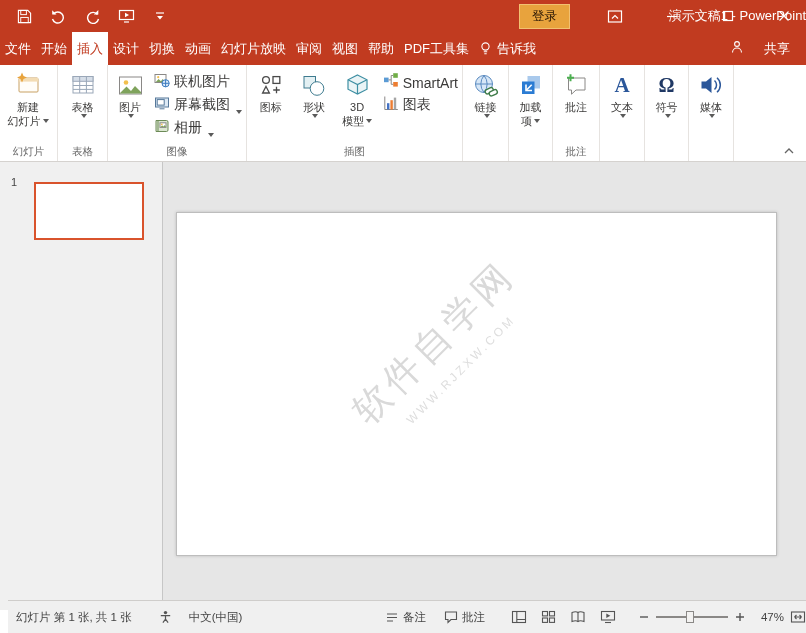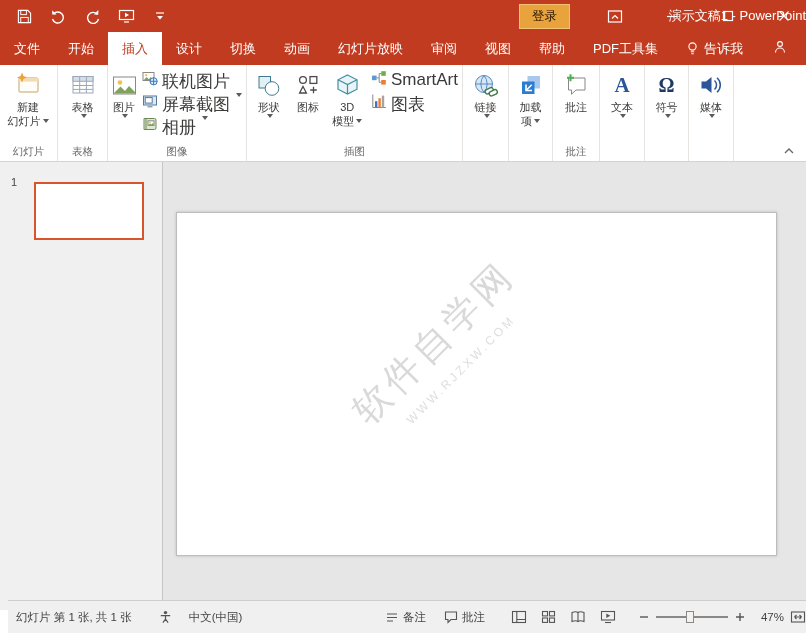--- a/index.html
+++ b/index.html
@@ -11,36 +11,36 @@
   .qat { display:flex; align-items:center; gap:14px; padding-left:14px; }
   .tb-btn { display:flex; align-items:center; justify-content:center; width:20px; height:20px; cursor:default; }
   .win-title { position:absolute; left:0; right:0; text-align:right; font-size:13px; color:#fff; pointer-events:none; }
   .tb-right { margin-left:auto; display:flex; align-items:center; gap:12px; }
   .signin { background:#E8A33D; color:#231203; font-size:12.5px; padding:3px 12px; border:1px solid #F2C171; margin-right:18px; cursor:pointer; }
   .ribbon-opts { width:30px; height:26px; display:flex; align-items:center; justify-content:center; margin-right:8px; }
   .winbtn { width:44px; height:32px; display:flex; align-items:center; justify-content:center; }
 
   
   .tabsrow { position:absolute; top:32px; left:0; width:806px; height:33px; background:#C13B20; display:flex; align-items:stretch; color:#fff; font-size:13px; }
-  .tab { display:flex; align-items:center; padding:0 14px; cursor:pointer; white-space:nowrap; }
+  .tab { display:flex; align-items:center; padding:0 5px; cursor:pointer; white-space:nowrap; }
   .tab.active { background:#fff; color:#C13B20; }
   .tab .bulb { margin-right:5px; display:flex; }
   .tabs-spacer { flex:1; }
   .share-tab { display:flex; align-items:center; gap:20px; padding:0 16px;text-align:right; }
 
   
   .ribbon { position:absolute; top:65px; left:0; width:806px; height:97px; background:#fff; border-bottom:1px solid #D5D2CF; display:flex; }
   .rgroup { display:flex; flex-direction:column; border-right:1px solid #E6E3E0; }
   .rgroup-body { flex:1; display:flex; align-items:flex-start; padding:4px 2px 0 2px; }
   .rgroup-label { height:17px; line-height:15px; font-size:10.5px; color:#666; text-align:center; }
   .rbtn-lg { display:flex; flex-direction:column; align-items:center; width:46px; padding-top:1px; cursor:pointer; }
   .rbtn-lg .ric { height:30px; display:flex; align-items:center; justify-content:center; }
   .rbtn-lg .l1, .rbtn-lg .l2 { font-size:11px; line-height:14px; color:#3B3A39; display:flex; align-items:center; justify-content:center; }
   .smallcol { display:flex; flex-direction:column; align-items:flex-start; padding:1px 2px 0 4px; gap:2px; }
-  .rbtn-sm { display:flex; align-items:flex-start; gap:4px; font-size:17px; color:#3B3A39; height:21px; cursor:pointer; white-space:nowrap; }
+  .rbtn-sm { display:flex; align-items:flex-end; gap:4px; font-size:14px; color:#3B3A39; height:21px; cursor:pointer; white-space:nowrap; }
   .dd { display:inline-block; width:0; height:0; border-left:3px solid transparent; border-right:3px solid transparent; border-top:4px solid #5A5A5A; margin-left:2px; }
   .glyph-icon { font-family:"Liberation Serif","DejaVu Serif",serif; font-weight:bold; }
   .collapse-ribbon { position:absolute; right:8px; bottom:3px; width:18px; height:14px; display:flex; align-items:center; justify-content:center; cursor:pointer; }
 
   
   .workspace { position:absolute; top:162px; left:0; width:806px; height:448px; display:flex; }
   .slidepanel { width:163px; background:#F0F0F0; border-right:1px solid #C6C6C6; position:relative; }
   .slide-num { position:absolute; left:11px; top:14px; font-size:11px; color:#444; }
   .thumb { position:absolute; left:34px; top:20px; width:110px; height:58px; background:#fff; border:2px solid #D9532C; cursor:pointer; }
   .canvas { flex:1; background:#E6E6E6; position:relative; }
@@ -253,41 +253,41 @@
           </div>
         </div>
       </div>
       <div class="rgroup-label">图像</div>
     </div>
 
     <div class="rgroup" style="width:216px">
       <div class="rgroup-body">
         <div class="rbtn-lg">
           <span class="ric">
-            <svg width="27" height="27" viewBox="0 0 27 27">
-                <rect x="4" y="4.5" width="11.5" height="11.5" fill="#E3F0F3" stroke="#3E7B8F"></rect>
-                <circle cx="17" cy="16.5" r="6.8" fill="#fff" stroke="#3E7B8F"></circle>
-              </svg>
-          </span>
-          <span class="l1">形状</span>
-          <span class="l2">
-              <i class="dd"></i>
-            </span>
-        </div>
-        <div class="rbtn-lg">
-          <span class="ric">
             <svg width="26" height="26" viewBox="0 0 26 26">
                 <circle cx="8" cy="8" r="3.4" fill="none" stroke="#4A4A4A" stroke-width="1.3"></circle>
                 <rect x="15" y="4.6" width="6.8" height="6.8" fill="none" stroke="#4A4A4A" stroke-width="1.3"></rect>
                 <path d="M8 14.5 l3.4 6.5 h-6.8 z" fill="none" stroke="#4A4A4A" stroke-width="1.3"></path>
                 <path d="M15.2 18 h6.6 M18.5 14.7 v6.6" stroke="#4A4A4A" stroke-width="1.3"></path>
               </svg>
           </span>
           <span class="l1">图标</span>
           <span class="l2"></span>
+        </div>
+        <div class="rbtn-lg">
+          <span class="ric">
+            <svg width="27" height="27" viewBox="0 0 27 27">
+                <rect x="4" y="4.5" width="11.5" height="11.5" fill="#E3F0F3" stroke="#3E7B8F"></rect>
+                <circle cx="17" cy="16.5" r="6.8" fill="#fff" stroke="#3E7B8F"></circle>
+              </svg>
+          </span>
+          <span class="l1">形状</span>
+          <span class="l2">
+              <i class="dd"></i>
+            </span>
         </div>
         <div class="rbtn-lg">
           <span class="ric">
             <svg width="27" height="27" viewBox="0 0 27 27">
                 <path d="M13.5 3 L23 7.8 V17.2 L13.5 22 L4 17.2 V7.8 Z" fill="#EAF4F6" stroke="#3E8FA3" stroke-width="1.2"></path>
                 <path d="M4 7.8 L13.5 12.5 L23 7.8 M13.5 12.5 V22" fill="none" stroke="#3E8FA3" stroke-width="1.2"></path>
               </svg>
           </span>
           <span class="l1">3D</span>
           <span class="l2">

